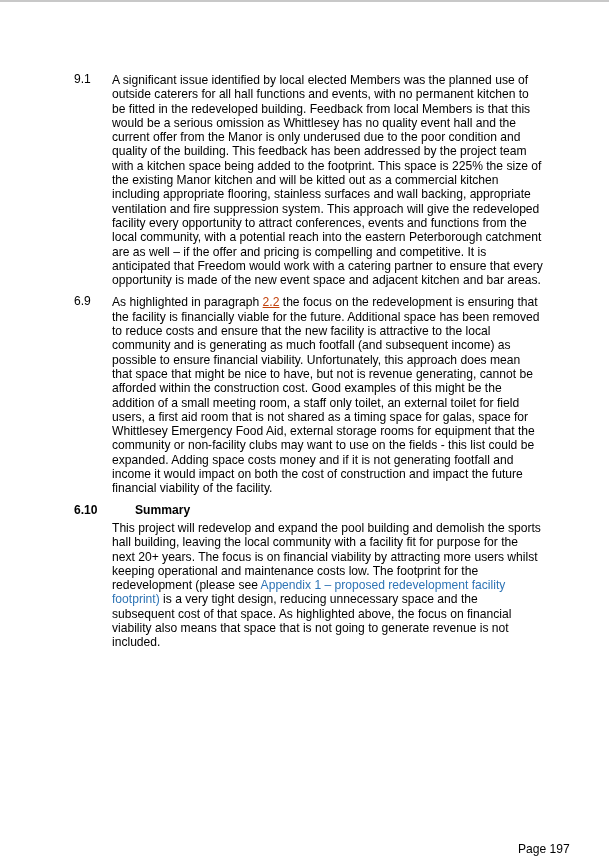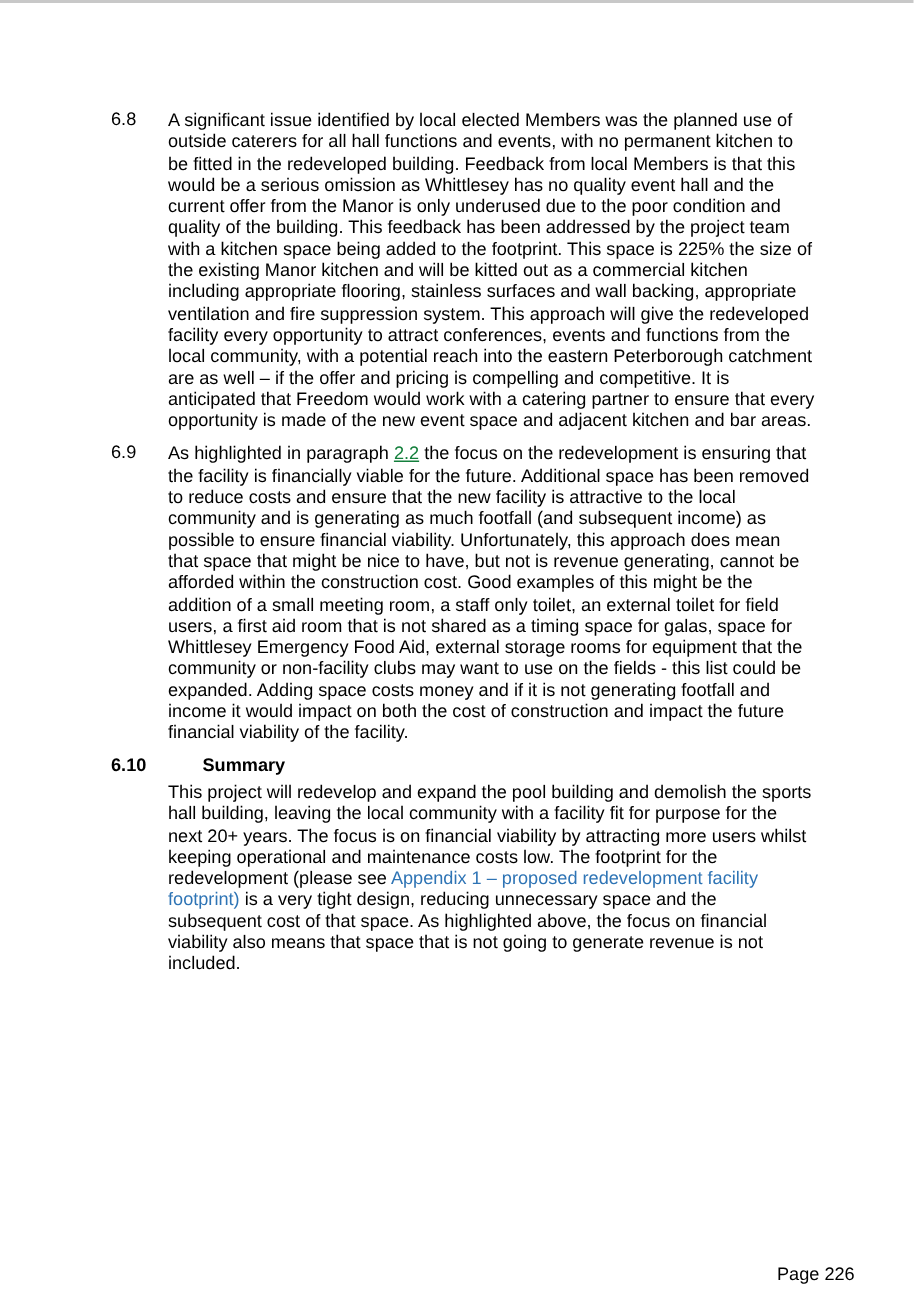--- a/index.html
+++ b/index.html
@@ -45,21 +45,21 @@
     .para-body p {
       margin: 1px;
     }
     .para-body p + p {
       margin-top: 6px;
     }
     .link {
       color: #2e74b5;
     }
     .link-u {
-      color: #15803d;
+      color: #c2410c;
       text-decoration: underline;
     }
     .heading-row {
       display: flex;
       font-size: 12.1px;
       line-height: 14.3px;
       font-weight: bold;
       margin-bottom: 3px;
       gap: 24px;
     }
@@ -72,21 +72,21 @@
     }
   </style>
 </head>
 <body>
 
 <div class="top-rule"></div>
 
 <div class="content">
 
   <div class="para">
-    <div class="para-num">6.8</div>
+    <div class="para-num">9.1</div>
     <div class="para-body">
       <p>A significant issue identified by local elected Members was the planned use of outside caterers for all hall functions and events, with no permanent kitchen to be fitted in the redeveloped building. Feedback from local Members is that this would be a serious omission as Whittlesey has no quality event hall and the current offer from the Manor is only underused due to the poor condition and quality of the building.  This feedback has been addressed by the project team with a kitchen space being added to the footprint.  This space is 225% the size of the existing Manor kitchen and will be kitted out as a commercial kitchen including appropriate flooring, stainless surfaces and wall backing, appropriate ventilation and fire suppression system. This approach will give the redeveloped facility every opportunity to attract conferences, events and functions from the local community, with a potential reach into the eastern Peterborough catchment are as well – if the offer and pricing is compelling and competitive. It is anticipated that Freedom would work with a catering partner to ensure that every opportunity is made of the new event space and adjacent kitchen and bar areas.</p>
     </div>
   </div>
 
   <div class="para">
     <div class="para-num">6.9</div>
     <div class="para-body">
       <p><span>As highlighted in paragraph </span><span class="link-u">2.2</span><span> the focus on the redevelopment is ensuring that the facility is financially viable for the future. Additional space has been removed to reduce costs and ensure that the new facility is attractive to the local community and is generating as much footfall (and subsequent income) as possible to ensure financial viability. Unfortunately, this approach does mean that space that might be nice to have, but not is revenue generating, cannot be afforded within the construction cost. Good examples of this might be the addition of a small meeting room, a staff only toilet, an external toilet for field users, a first aid room that is not shared as a timing space for galas, space for Whittlesey Emergency Food Aid, external storage rooms for equipment that the community or non-facility clubs may want to use on the fields - this list could be expanded. Adding space costs money and if it is not generating footfall and income it would impact on both the cost of construction and impact the future financial viability of the facility.</span></p>
     </div>
@@ -99,13 +99,13 @@
 
   <div class="para">
     <div class="para-num"></div>
     <div class="para-body">
       <p><span>This project will redevelop and expand the pool building and demolish the sports hall building, leaving the local community with a facility fit for purpose for the next 20+ years.  The focus is on financial viability by attracting more users whilst keeping operational and maintenance costs low. The footprint for the redevelopment (please see </span><span class="link">Appendix 1 – proposed redevelopment facility footprint)</span><span> is a very tight design, reducing unnecessary space and the subsequent cost of that space.  As highlighted above, the focus on financial viability also means that space that is not going to generate revenue is not included.</span></p>
     </div>
   </div>
 
 </div>
 
-<div class="page-number">Page 226</div>
+<div class="page-number">Page 197</div>
 
 </body></html>

